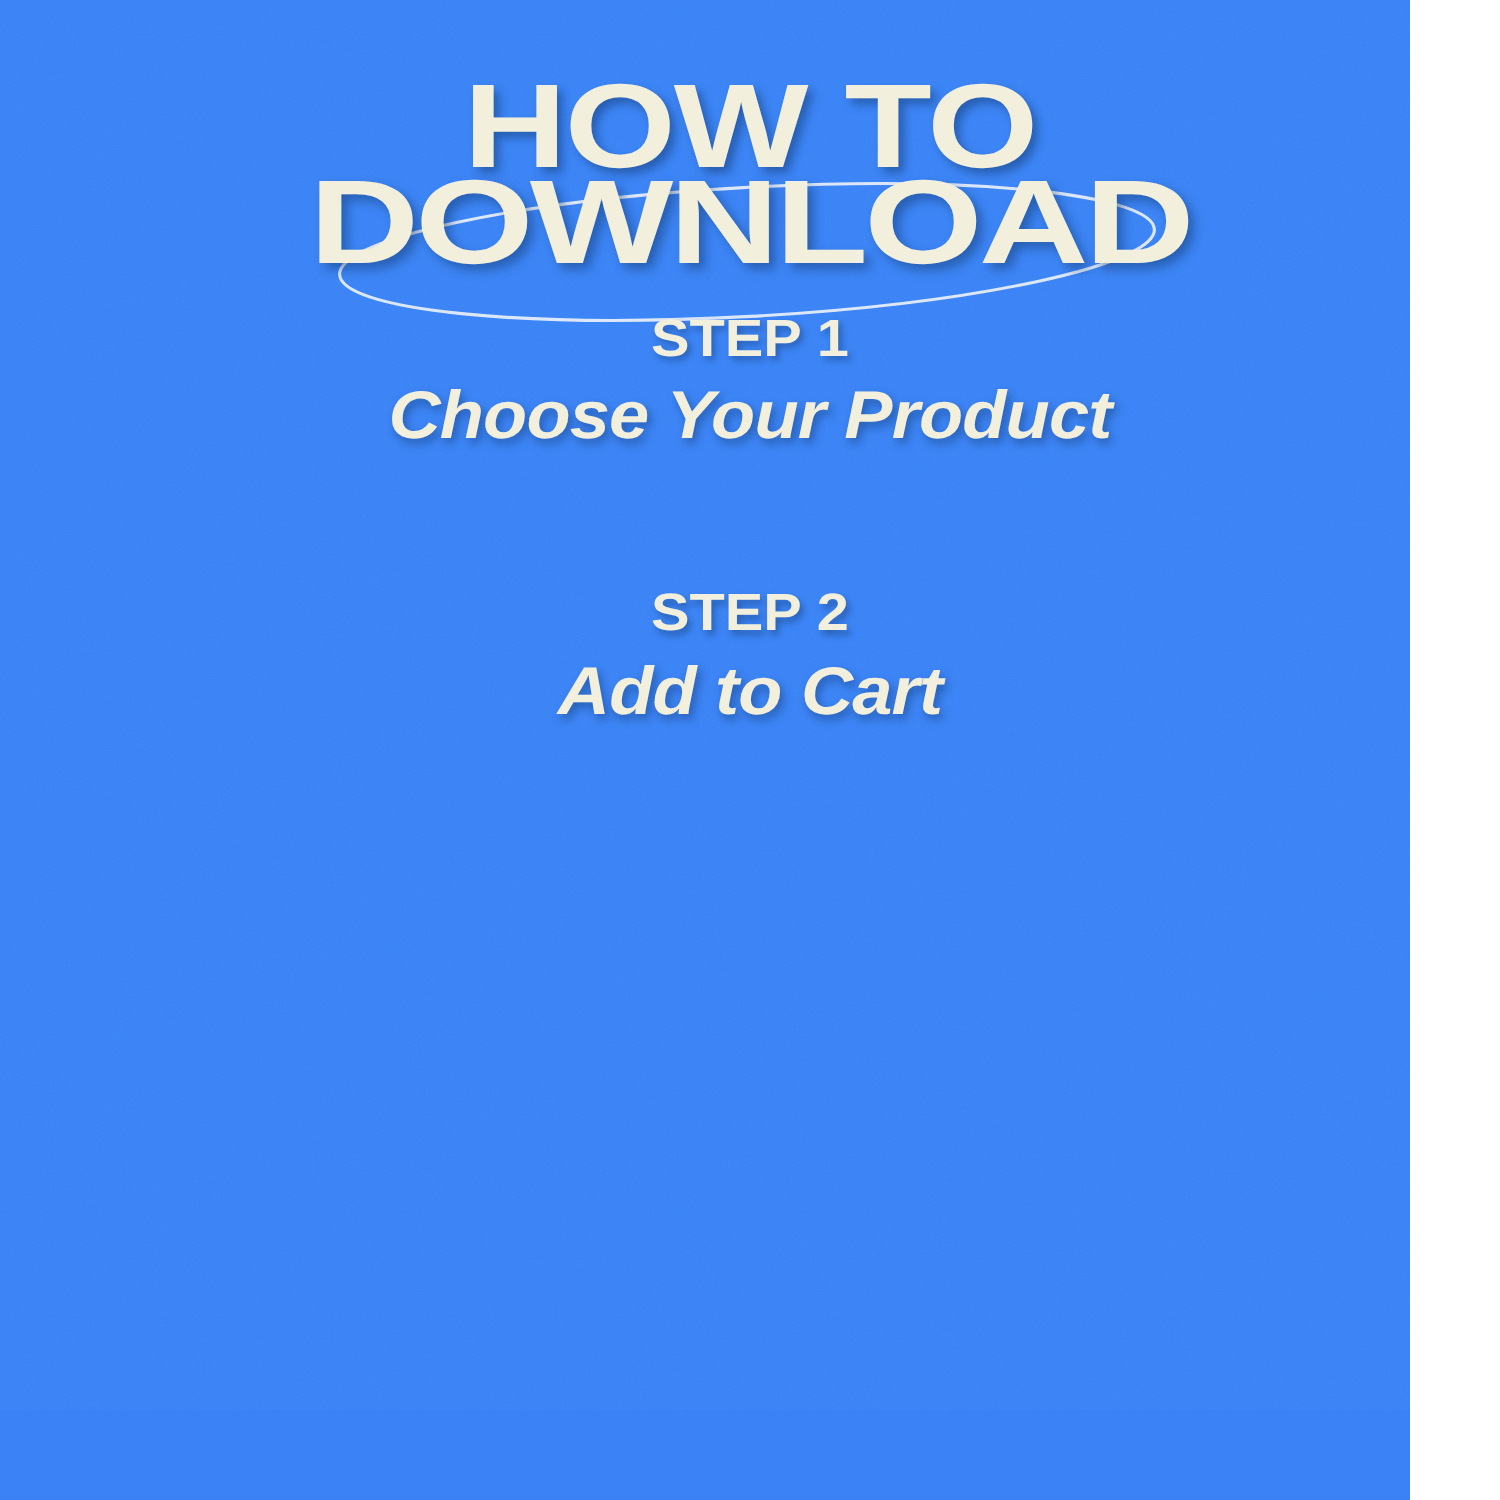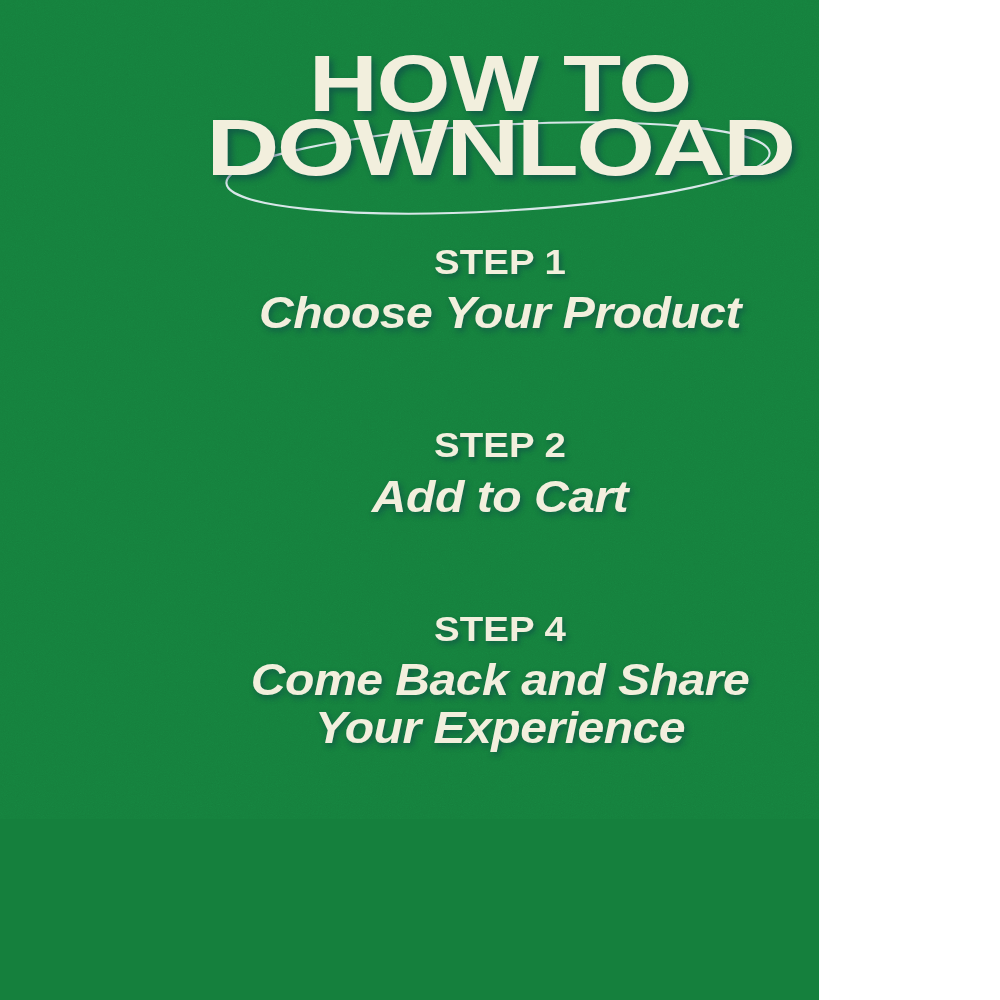--- a/index.html
+++ b/index.html
@@ -8,23 +8,23 @@
   }
   body {
     width: 1000px;
     height: 1000px;
     overflow: hidden;
     font-family: "Liberation Sans", sans-serif;
   }
 
   #poster {
     position: relative;
-    width: 819px;
+    width: 940px;
     height: 1000px;
-    background: #15803d;
+    background: #3b82f6;
     overflow: hidden;
   }
 
   
   #noise-overlay {
     position: absolute;
     inset: 0;
     pointer-events: none;
     opacity: .5;
     mix-blend-mode: overlay;
@@ -87,21 +87,20 @@
   #steps {
     position: absolute;
     top: 205px;
     left: 0;
     width: 1000px;
   }
 
   .step-block {
     width: 1000px;
     text-align: center;
-    margin-top: 36px;
   }
   .step-block + .step-block { margin-top: 87px; }
 
   .step-label {
     color: #f2efdd;
     font-family: "Liberation Sans", sans-serif;
     font-weight: bold;
     font-size: 35px;
     letter-spacing: 0px;
     line-height: 1.18;
@@ -161,22 +160,15 @@
     </div>
 
     <div class="step-block">
       <div class="step-label">STEP 2</div>
       <div class="step-desc">
         <span class="desc-line">Add to Cart</span>
       </div>
     </div>
 
 
-    <div class="step-block">
-      <div class="step-label">STEP 4</div>
-      <div class="step-desc">
-        <span class="desc-line">Come Back and Share</span>
-        <span class="desc-line">Your Experience</span>
-      </div>
-    </div>
 
   </div>
 </div>
 
 </body></html>

